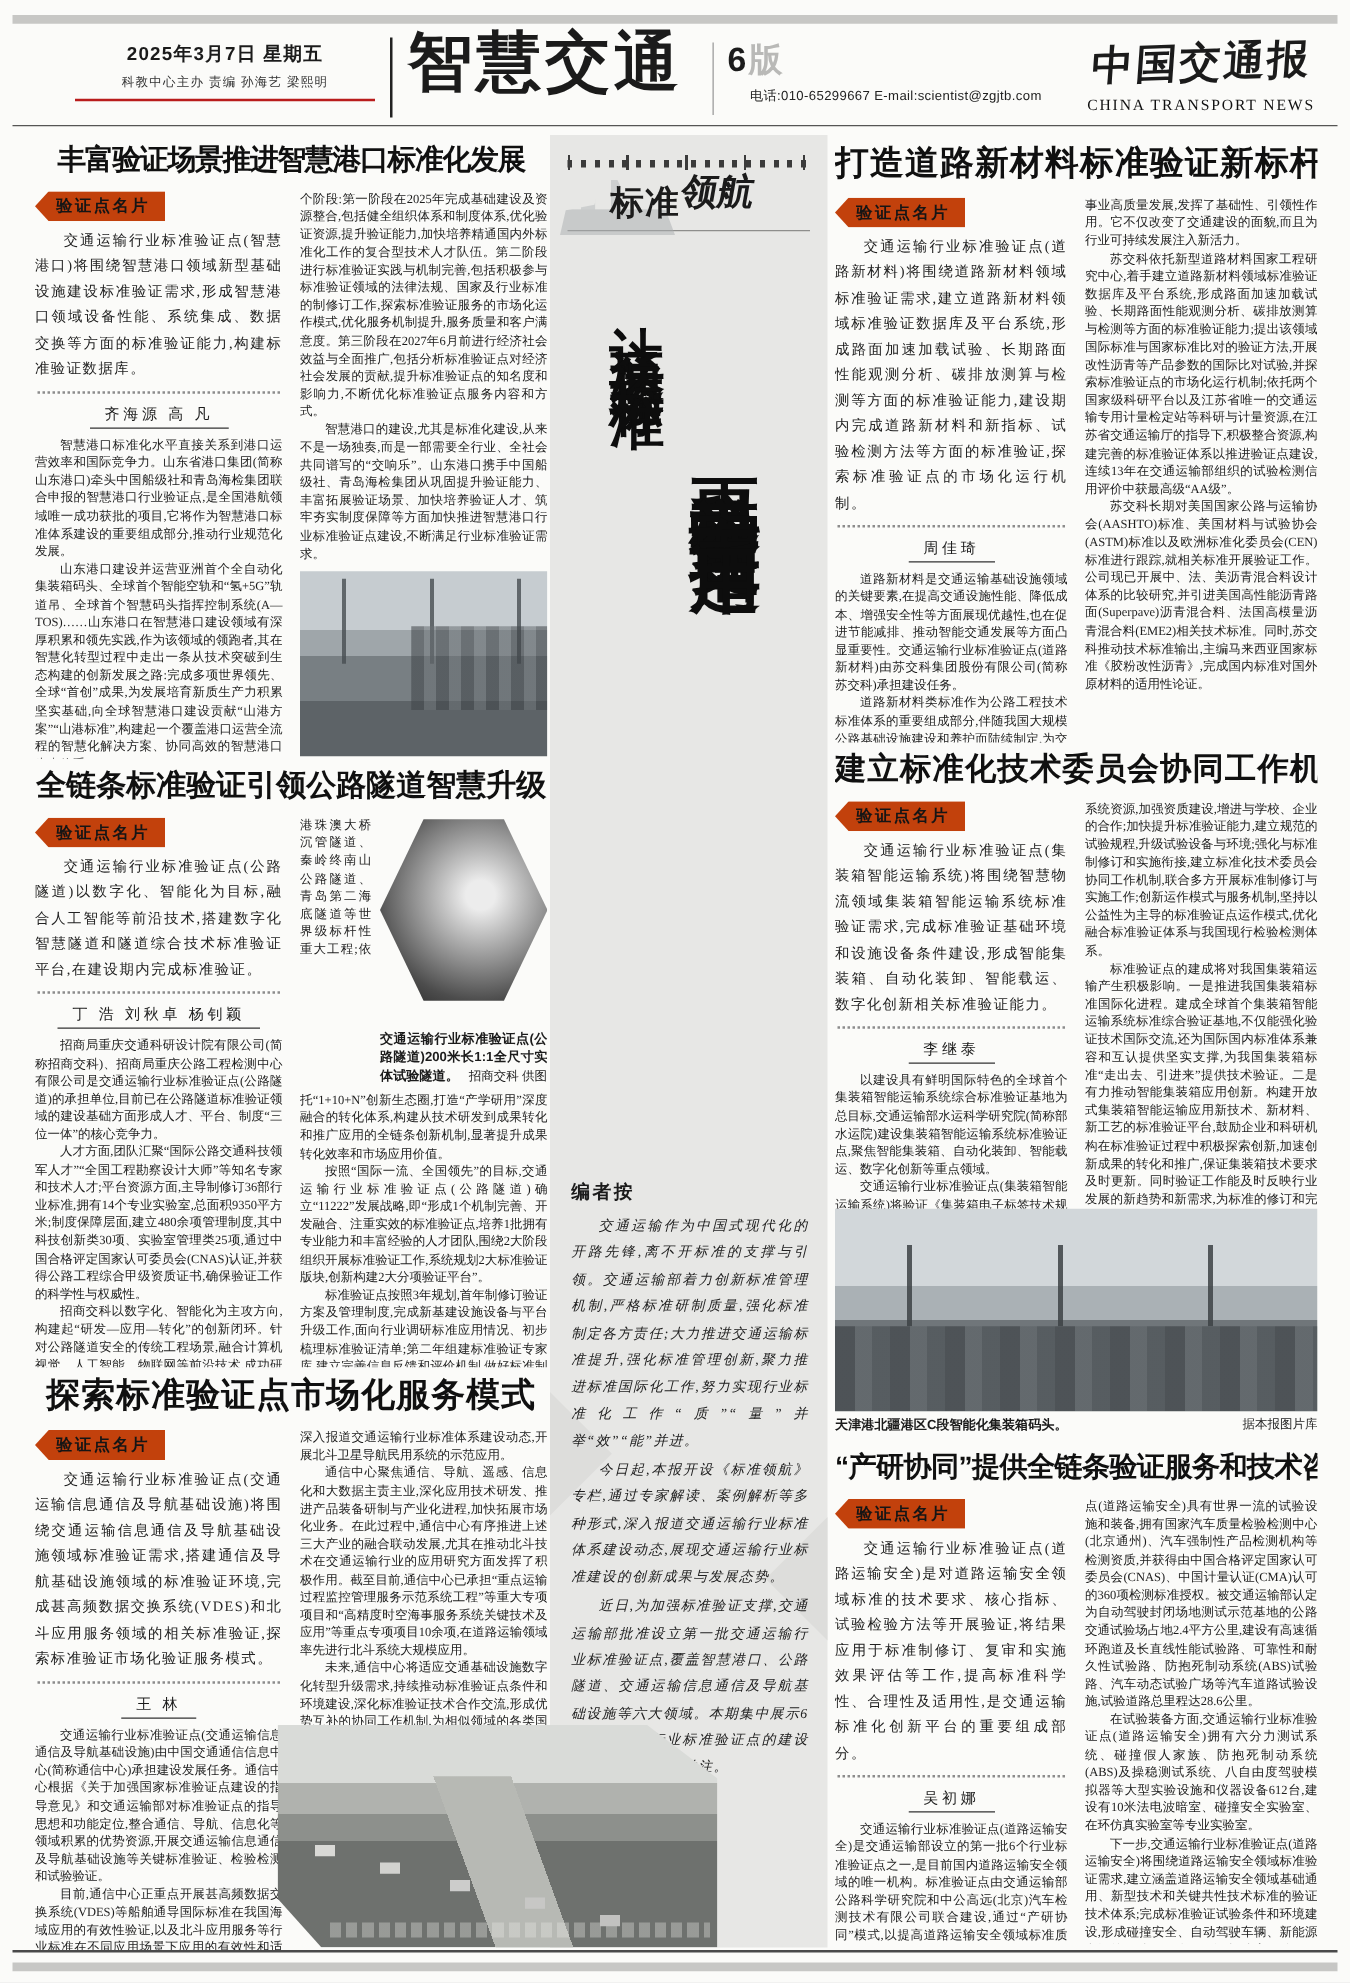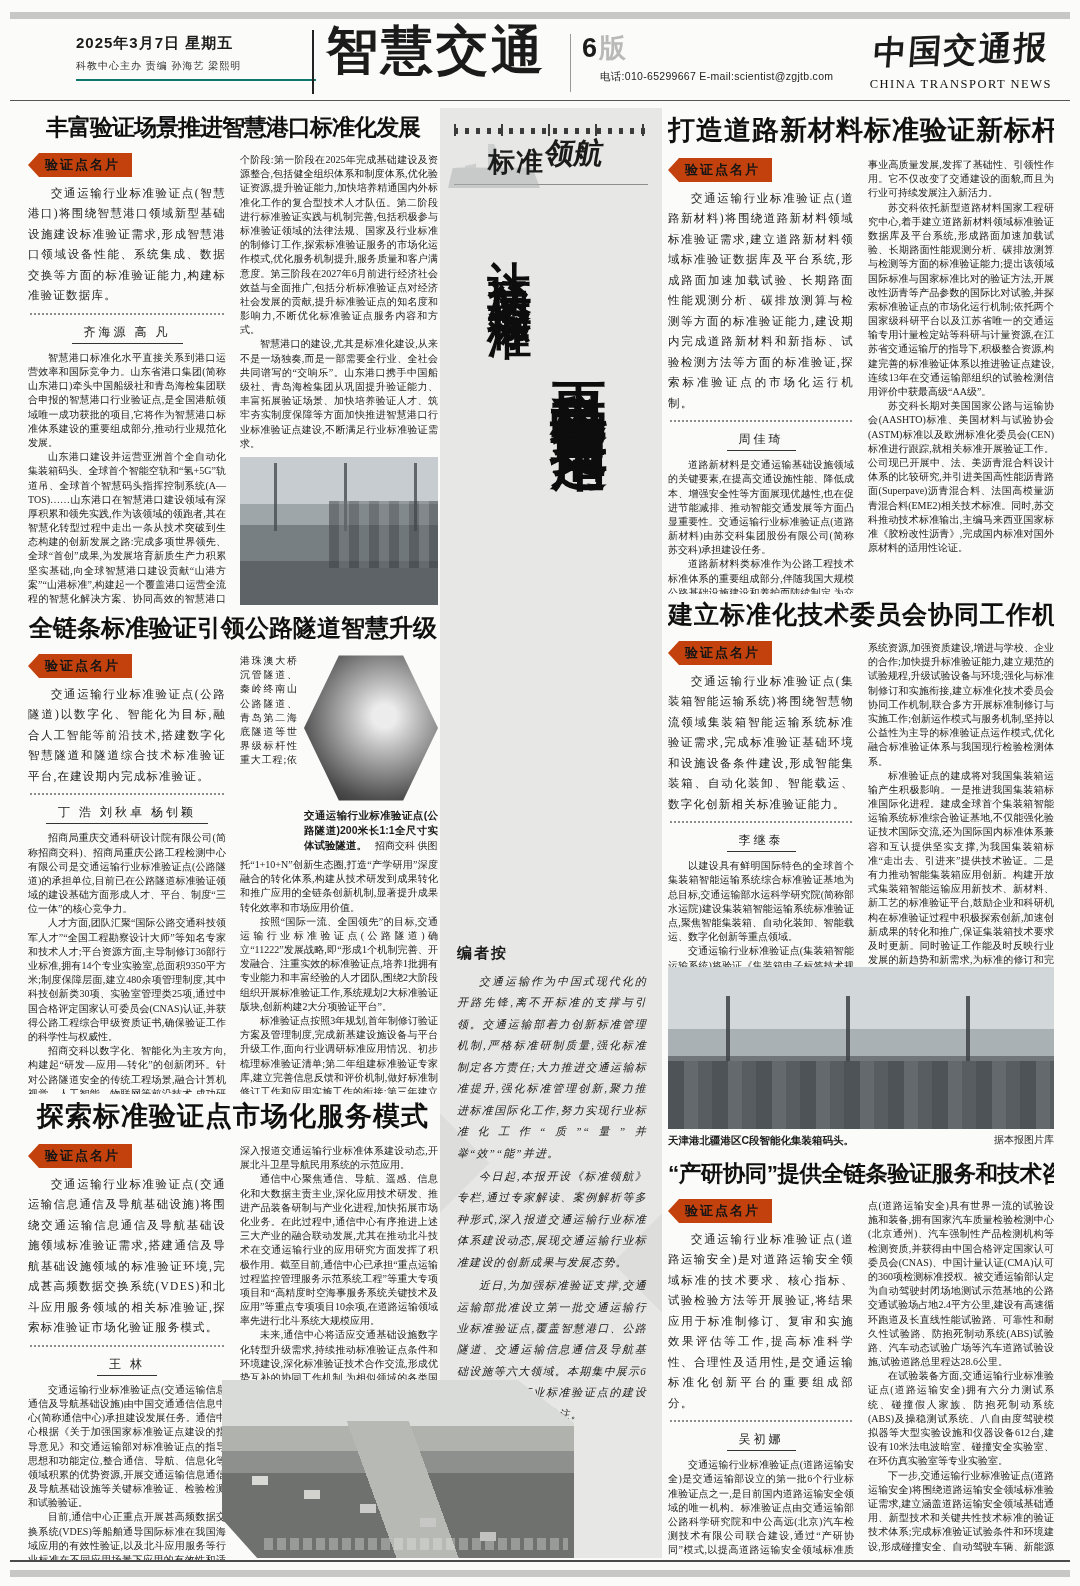--- a/index.html
+++ b/index.html
@@ -3,21 +3,21 @@
 <meta charset="utf-8">
 <style>
   html,body{margin:0;padding:0;background:#e9e9e7;}
   .page{position:relative;width:1080px;height:1586px;margin:0 auto;background:#fbfbf9;
         font-family:"Liberation Serif",serif;color:#1b1b1b;overflow:hidden;}
   
   .top-bar{position:absolute;left:10px;right:10px;top:12px;height:7px;background:#c7c7c5;}
   .bottom-rule{position:absolute;left:10px;right:10px;top:1560px;border-top:2px solid #4a4a4a;}
   .bottom-bar{position:absolute;left:10px;right:10px;top:1570px;height:7px;background:#c7c7c5;}
   .header{position:absolute;left:60px;right:28px;top:28px;height:66px;}
-  .h-left{position:absolute;left:16px;top:6px;width:240px;border-bottom:2px solid #0f766e;padding-bottom:6px;}
+  .h-left{position:absolute;left:0;top:6px;width:240px;border-bottom:2px solid #b91c1c;padding-bottom:6px;text-align:center;}
   .h-date{font:bold 15px "Liberation Sans",sans-serif;letter-spacing:1px;}
   .h-dept{font:10px "Liberation Sans",sans-serif;color:#333;margin-top:6px;letter-spacing:1px;}
   .h-vrule{position:absolute;left:252px;top:2px;bottom:0;width:2px;background:#222;}
   .h-title{position:absolute;left:266px;top:-6px;font-family:"Liberation Serif",serif;
            font-size:52px;font-weight:900;letter-spacing:3px;line-height:1.1;}
   .h-vrule2{position:absolute;left:510px;top:6px;bottom:2px;width:1px;background:#999;}
   .h-pageno{position:absolute;left:522px;top:2px;font:bold 27px "Liberation Sans",sans-serif;}
   .h-pageno .ban{color:#b9b9b7;margin-left:2px;}
   .h-contact{position:absolute;left:522px;top:42px;font:10.5px "Liberation Sans",sans-serif;color:#222;letter-spacing:.3px;margin-left:18px;}
   .h-brand{position:absolute;right:0;top:0;text-align:center;}
@@ -60,21 +60,21 @@
         background:repeating-linear-gradient(90deg,#3f4448 0 10px,#6a7074 10px 20px);opacity:.55;}
   .terminal{width:100%;height:162px;position:relative;overflow:hidden;
         background:linear-gradient(#d2d7da 0 38%,#aab1b5 38% 55%,#70767a 55%);}
   .terminal::before{content:"";position:absolute;left:0;right:0;top:18%;height:40%;
         background:repeating-linear-gradient(90deg,transparent 0 58px,#3c4144 58px 62px,transparent 62px 120px);opacity:.85;}
   .terminal::after{content:"";position:absolute;left:0;right:0;bottom:0;height:42%;
         background:repeating-linear-gradient(90deg,#4a4f53 0 16px,#62686c 16px 30px,#545a5e 30px 44px);opacity:.9;}
   .hexwrap{float:right;width:134px;margin:0 0 4px 7px;}
   .hex{width:134px;height:148px;clip-path:polygon(26% 1%,74% 1%,100% 50%,74% 99%,26% 99%,0 50%);
        background:radial-gradient(circle at 60% 42%,#ececec 0 10%,#c2c2c2 26%,#8a8a8a 48%,#4c4c4c 72%,#262626 95%);}
-  .hexcap{text-align:justify;margin-top:6px;}
+  .hexcap{text-align:justify;margin-top:22px;}
   .trucks{position:absolute;left:222px;top:1380px;width:352px;height:178px;z-index:4;
        clip-path:polygon(0 0,84% 0,100% 24%,100% 100%,10% 100%,0 78%);
        background:linear-gradient(#d9dbd8 0 26%,#b0b2ae 26% 40%,#8d908c 40% 52%,#6e716e 52%);}
   .trucks::before{content:"";position:absolute;left:-12%;bottom:-18%;width:130%;height:95%;
        background:linear-gradient(70deg,transparent 0 44%,#b7b9b4 44% 56%,transparent 56%);}
   .trucks::after{content:"";position:absolute;left:30px;top:96px;width:16px;height:9px;background:#d9d9d6;
        box-shadow:52px 14px 0 #d2d2cf,108px 28px 0 #cccccb,168px 42px 0 #c7c7c5,228px 56px 0 #c2c2c0;}
   .ghostcap{position:absolute;left:12%;bottom:8px;right:6px;height:12px;opacity:.35;
        background:repeating-linear-gradient(90deg,#e8e8e4 0 9px,transparent 9px 13px);}
   

